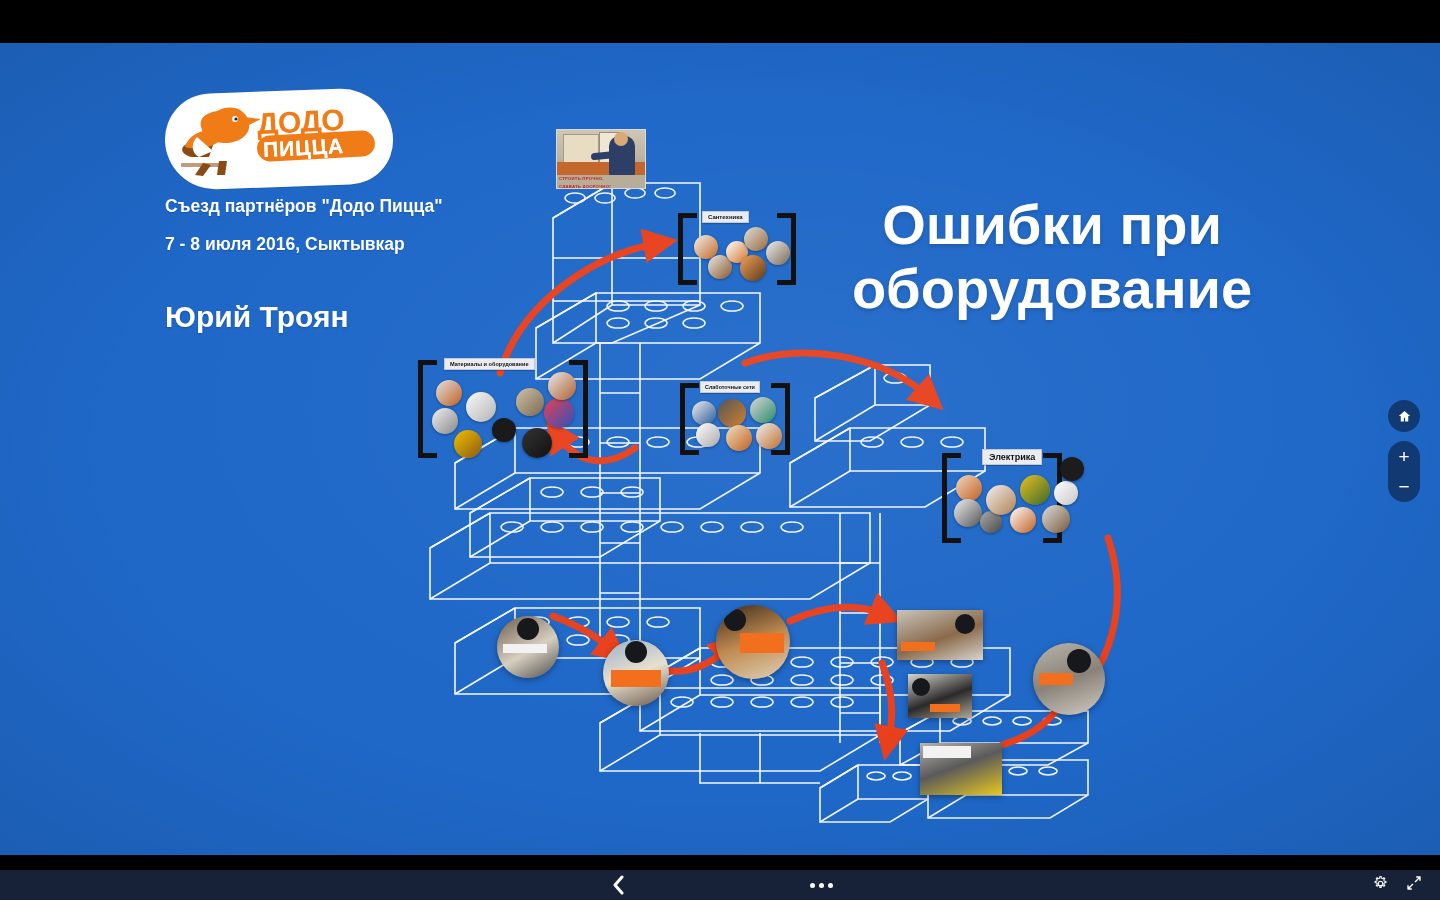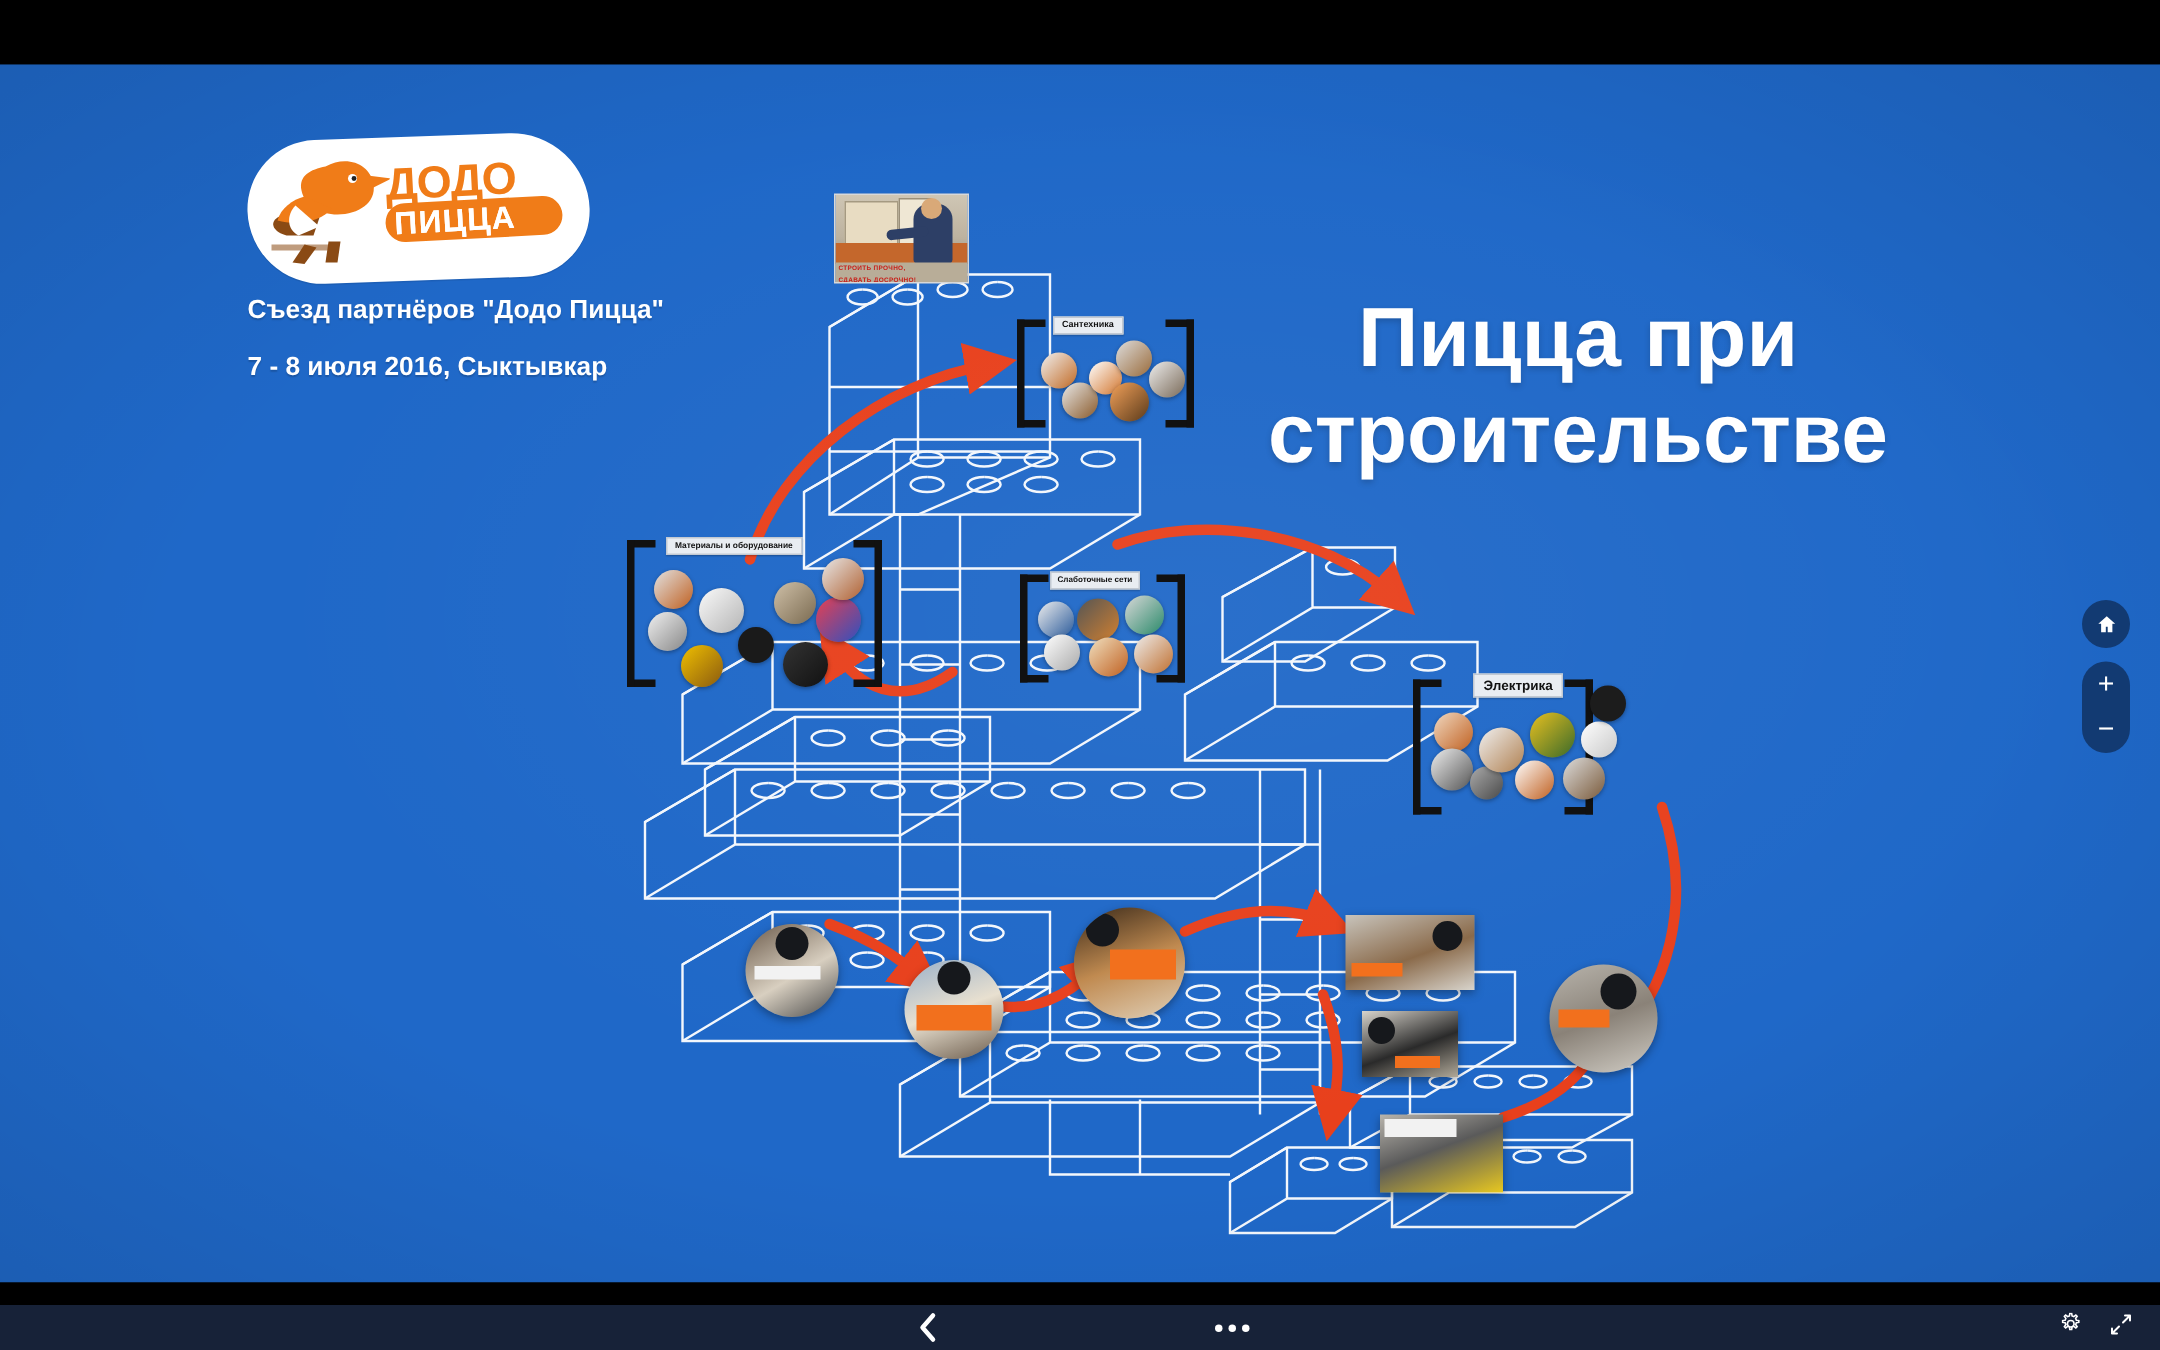--- a/index.html
+++ b/index.html
@@ -208,25 +208,26 @@
           <path d="M24 40 C18 46 18 56 26 60 L40 54 Z" fill="#fff"></path>
         </svg>
         <div class="logo-word">
           <div class="logo-dodo">ДОДО</div>
           <div class="logo-pizza-bg"></div>
           <div class="logo-pizza">ПИЦЦА</div>
         </div>
       </div>
       <div class="conf-line">Съезд партнёров "Додо Пицца"</div>
       <div class="conf-line" style="margin-top:15px">7 - 8 июля 2016, Сыктывкар</div>
+      <div class="speaker">Юрий Троян</div>
     </div>
 
     <div class="slide-title">
-      <div>Пицца при</div>
-      <div>строительстве</div>
+      <div>Ошибки при</div>
+      <div>оборудование</div>
     </div>
 
     <div class="poster">
       <div class="wall"></div>
         <div class="door"></div>
       <div class="floor"></div>
       <div class="man"></div>
         <div class="head"></div>
         <div class="arm"></div>
       <div class="cap">

